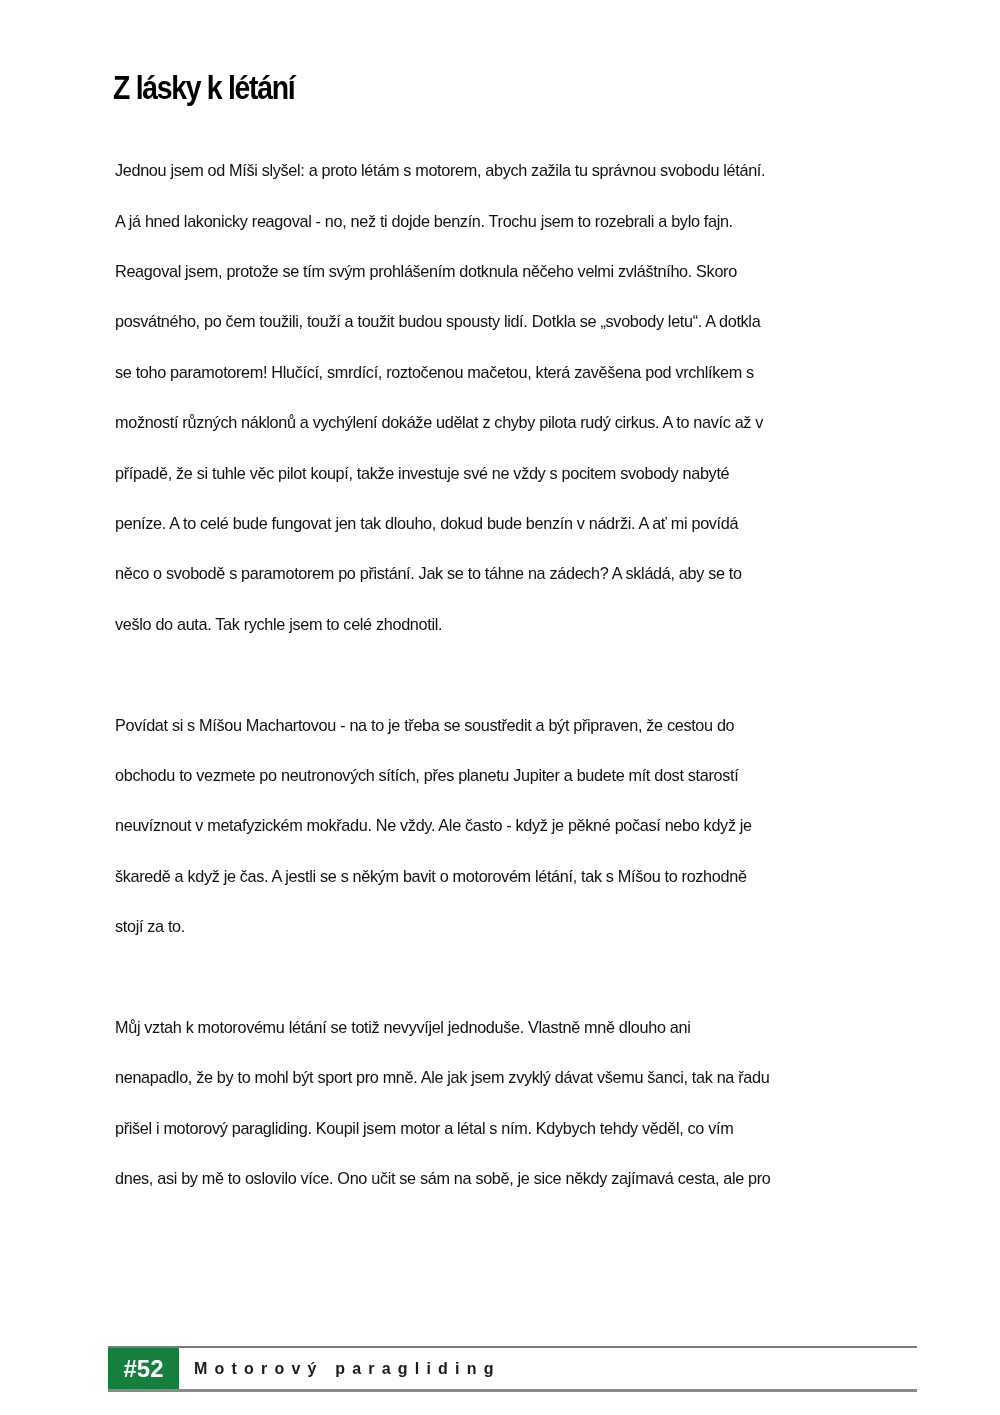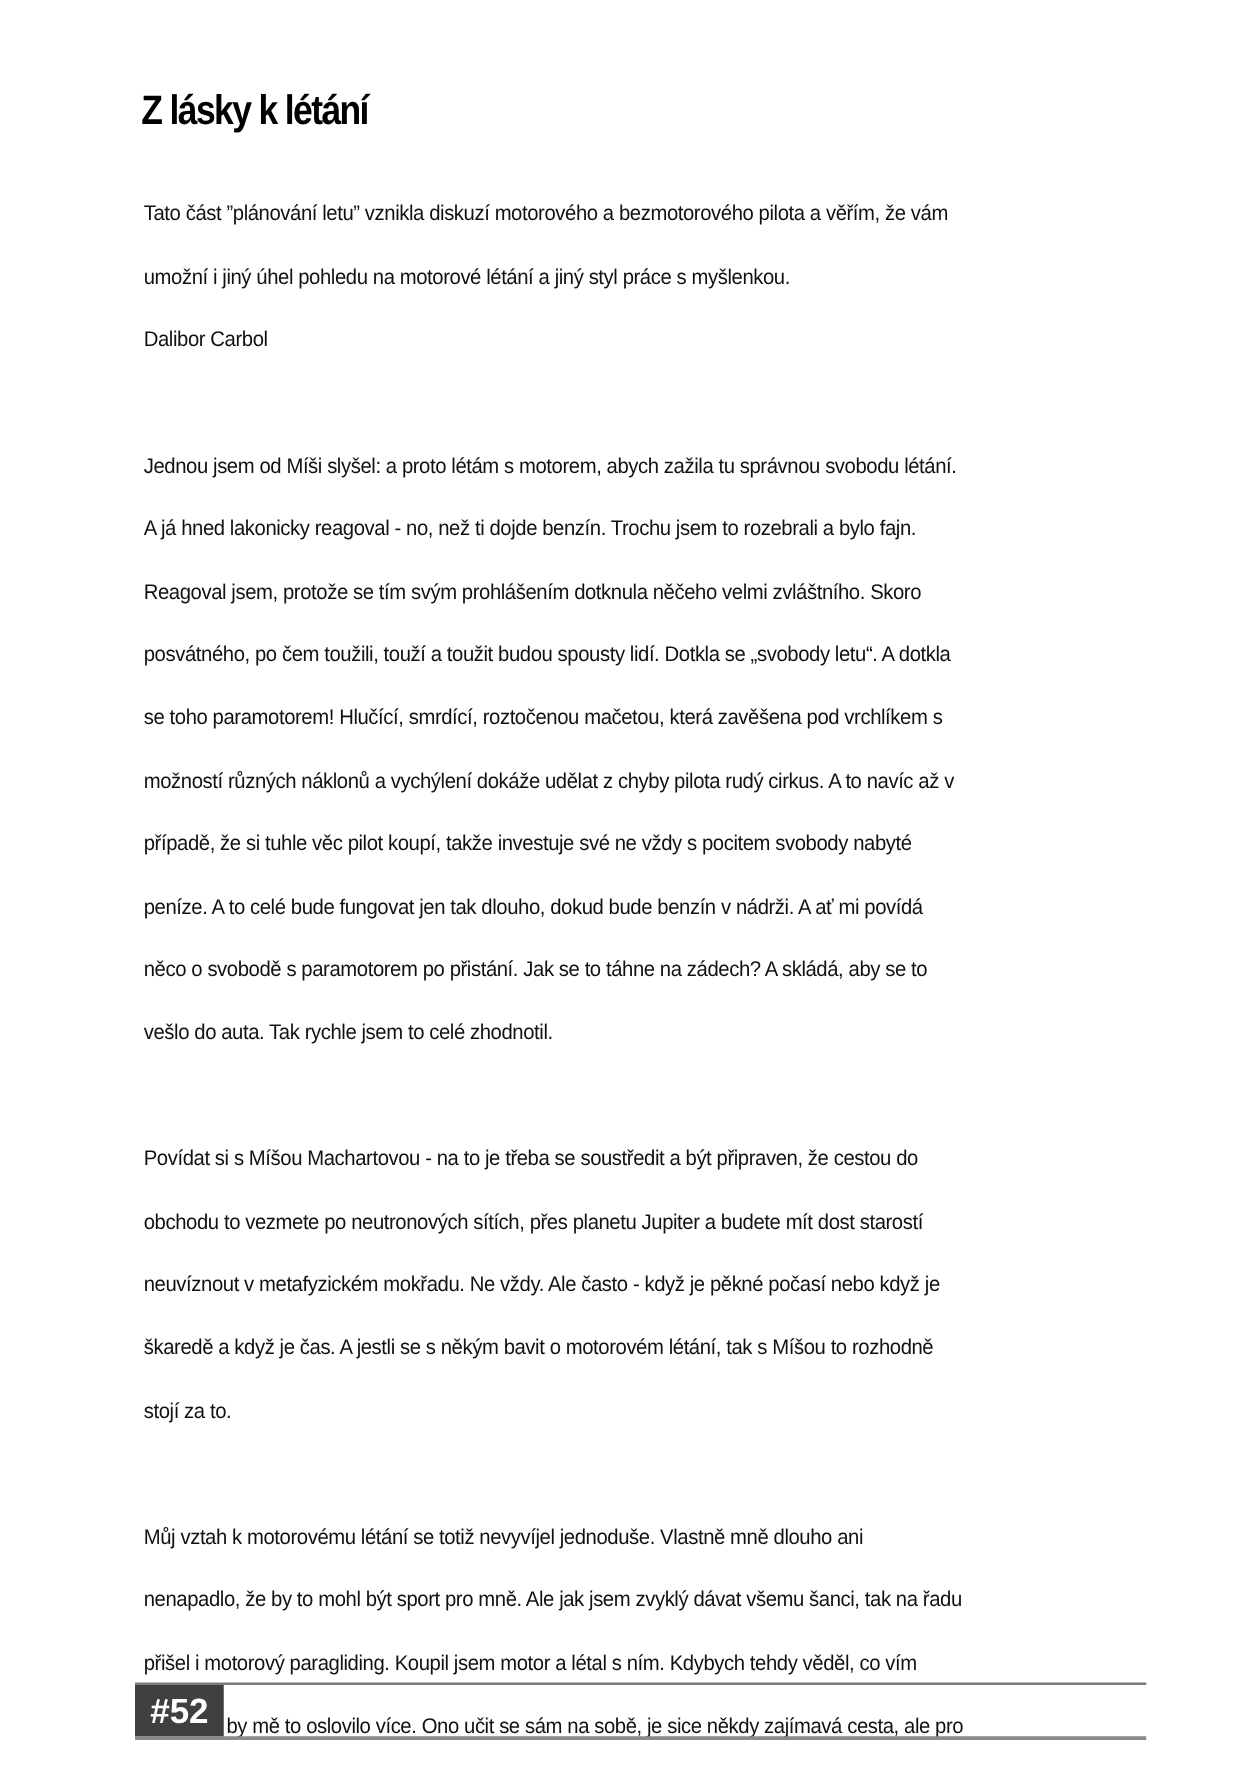--- a/index.html
+++ b/index.html
@@ -19,43 +19,38 @@
   }
   .para { margin: 0 0 25.2px 0; white-space: pre-line; }
   .para .line { display: block; white-space: nowrap; letter-spacing: -0.35px; transform: scaleX(0.955); transform-origin: left; }
   .footer {
     position: absolute; left: 96px; top: 1346px; width: 809px; height: 46px;
     border-top: 2px solid #7a7a7a; border-bottom: 3px solid #8a8a8a;
     box-sizing: border-box;
   }
   .footer-num {
     position: absolute; left: 0; top: 0; width: 71px; height: 100%;
-    background: #404040; color: #fff;
-    font-family: "Liberation Sans", sans-serif; font-weight: bold; font-size: 28px;
+    background: #15803d; color: #fff;
+    font-family: "Liberation Sans", sans-serif; font-weight: bold; font-size: 24px;
     display: flex; align-items: center; justify-content: center;
   }
   .footer-title {
     position: absolute; left: 86px; top: 0; height: 100%;
     display: flex; align-items: center;
     font-family: "Liberation Sans", sans-serif; font-weight: bold; font-size: 16px;
     letter-spacing: 7.2px; color: #1a1a1a;
   }
 </style>
 </head>
 <body>
 
 <div class="page">
   <h1 class="title">Z lásky k létání</h1>
 
   <div class="body">
-    <p class="para">
-      <span class="line">Tato část ”plánování letu” vznikla diskuzí motorového a bezmotorového pilota a věřím, že vám</span>
-      <span class="line">umožní i jiný úhel pohledu na motorové létání a jiný styl práce s myšlenkou.</span>
-      <span class="line">Dalibor Carbol</span>
-    </p>
     <p class="para">
       <span class="line">Jednou jsem od Míši slyšel: a proto létám s motorem, abych zažila tu správnou svobodu létání.</span>
       <span class="line">A já hned lakonicky reagoval - no, než ti dojde benzín. Trochu jsem to rozebrali a bylo fajn.</span>
       <span class="line">Reagoval jsem, protože se tím svým prohlášením dotknula něčeho velmi zvláštního. Skoro</span>
       <span class="line">posvátného, po čem toužili, touží a toužit budou spousty lidí. Dotkla se „svobody letu“. A dotkla</span>
       <span class="line">se toho paramotorem! Hlučící, smrdící, roztočenou mačetou, která zavěšena pod vrchlíkem s</span>
       <span class="line">možností různých náklonů a vychýlení dokáže udělat z chyby pilota rudý cirkus. A to navíc až v</span>
       <span class="line">případě, že si tuhle věc pilot koupí, takže investuje své ne vždy s pocitem svobody nabyté</span>
       <span class="line">peníze. A to celé bude fungovat jen tak dlouho, dokud bude benzín v nádrži. A ať mi povídá</span>
       <span class="line">něco o svobodě s paramotorem po přistání. Jak se to táhne na zádech? A skládá, aby se to</span>
@@ -74,14 +69,15 @@
       <span class="line">přišel i motorový paragliding. Koupil jsem motor a létal s ním. Kdybych tehdy věděl, co vím</span>
       <span class="line">dnes, asi by mě to oslovilo více. Ono učit se sám na sobě, je sice někdy zajímavá cesta, ale pro</span>
       
       
     </p>
 
   </div>
 
   <div class="footer">
     <div class="footer-num">#52</div>
+    <div class="footer-title">Motorový paragliding</div>
   </div>
 </div>
 
 </body></html>

